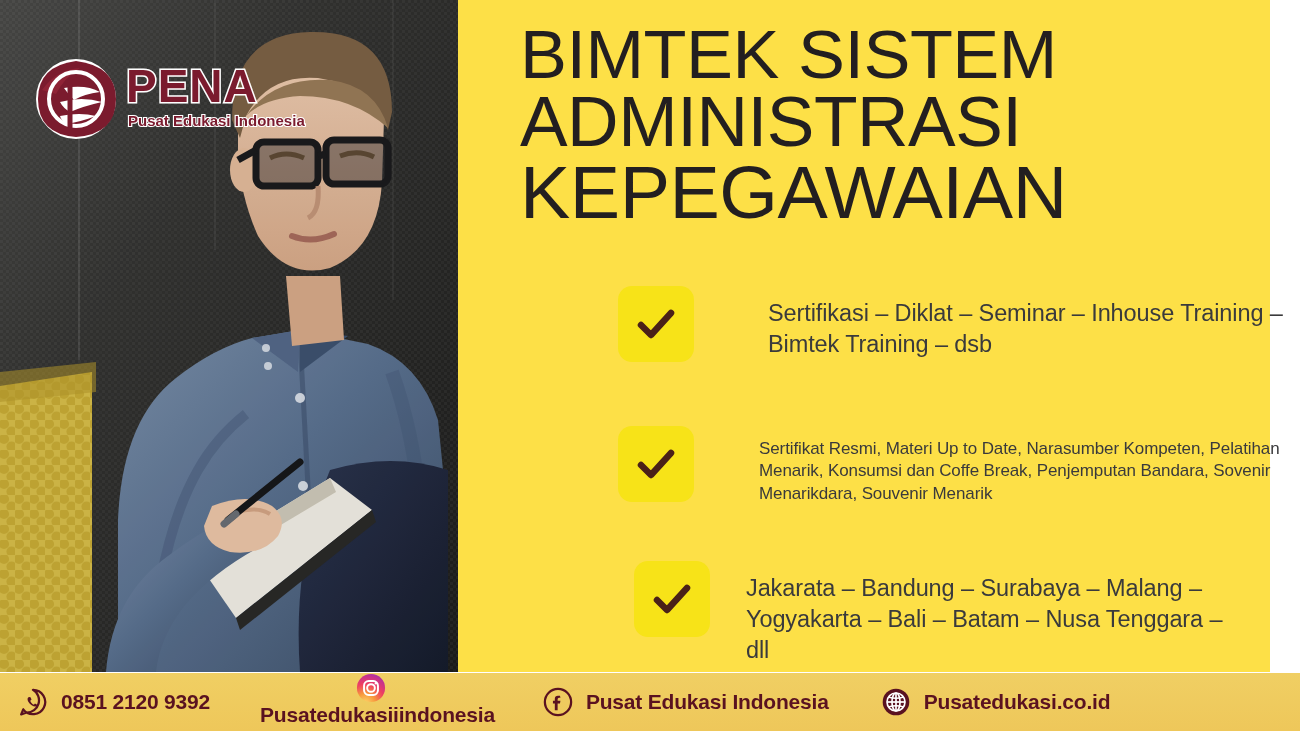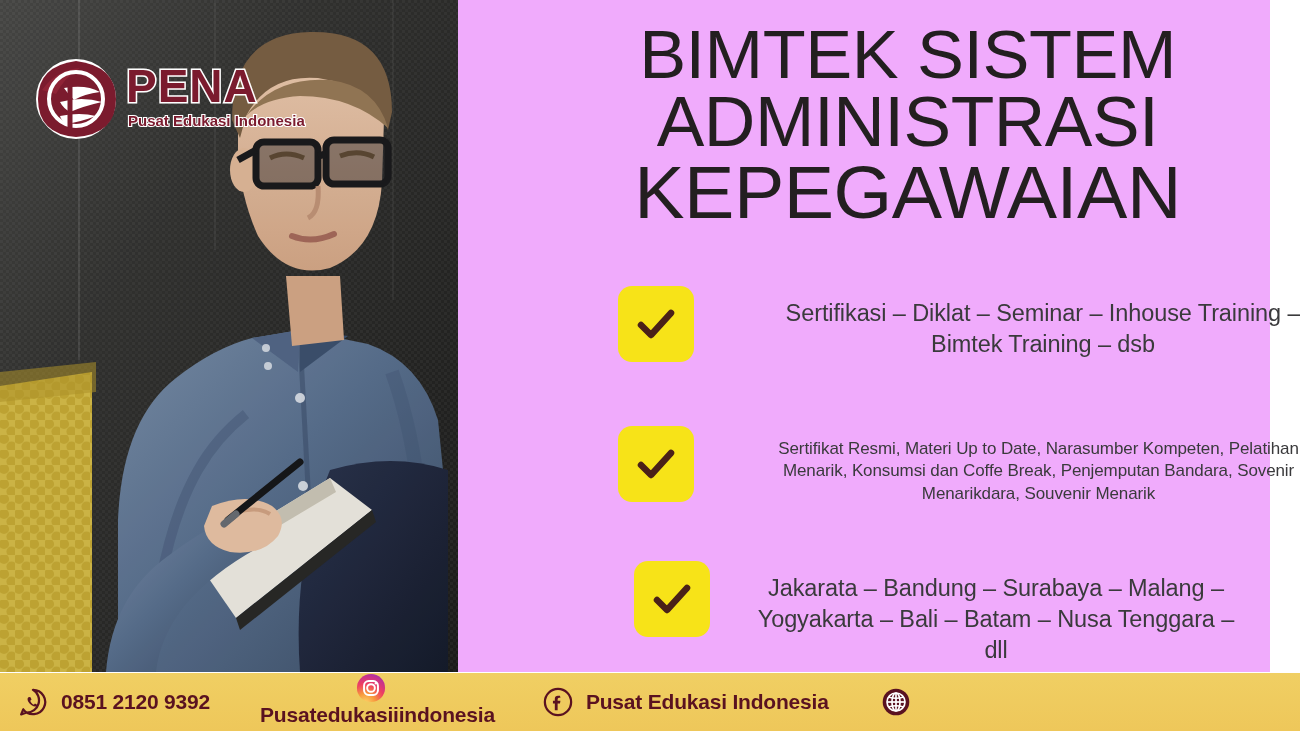--- a/index.html
+++ b/index.html
@@ -64,22 +64,21 @@
     height: 80px;
   }
 
   
   .content {
     position: absolute;
     left: 458px;
     top: 0;
     width: 812px;
     height: 672px;
-    background: #f0abfc;
-    text-align: center;
+    background: #fde047;
   }
 
   .headline {
     position: absolute;
     left: 62px;
     top: 22px;
     width: 760px;
     color: #231f20;
     font-family: "Liberation Sans", sans-serif;
     font-weight: 300;
@@ -390,17 +389,18 @@
     <div class="foot-item fi-web">
       <svg class="foot-icon" viewBox="0 0 32 32">
         <circle cx="16" cy="16" r="14.2" fill="#5A1220"></circle>
         <circle cx="16" cy="16" r="9.6" fill="none" stroke="#ffffff" stroke-width="1.8"></circle>
         <ellipse cx="16" cy="16" rx="4.3" ry="9.6" fill="none" stroke="#ffffff" stroke-width="1.8"></ellipse>
         <path d="M6.4 16 H25.6" stroke="#ffffff" stroke-width="1.8"></path>
         <path d="M7.9 10.6 Q16 13.6 24.1 10.6" fill="none" stroke="#ffffff" stroke-width="1.6"></path>
         <path d="M7.9 21.4 Q16 18.4 24.1 21.4" fill="none" stroke="#ffffff" stroke-width="1.6"></path>
         <path d="M16 6.4 V25.6" stroke="#ffffff" stroke-width="1.8"></path>
       </svg>
+      <span class="foot-label">Pusatedukasi.co.id</span>
     </div>
 
   </div>
 
 </div>
 
 </body></html>

